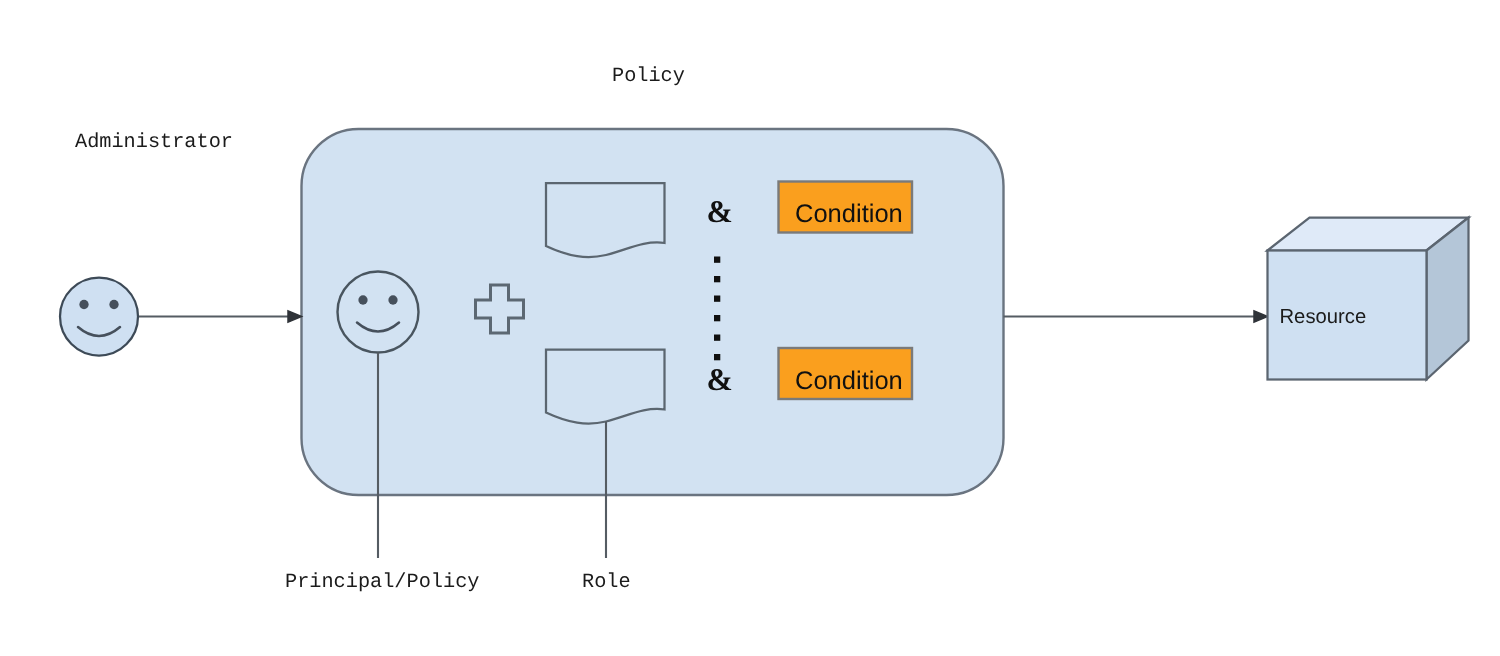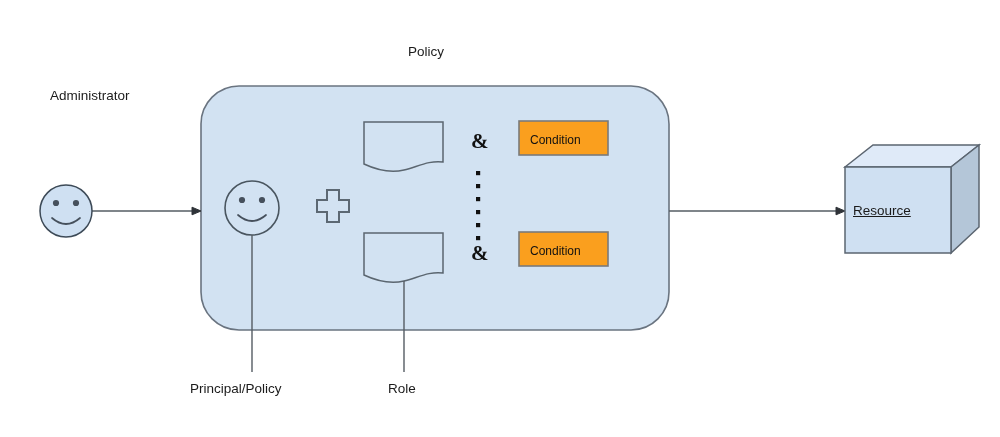--- a/index.html
+++ b/index.html
@@ -18,33 +18,33 @@
   }
   #canvas {
     position: absolute;
     left: 0;
     top: 0;
     width: 1000px;
     height: 437px;
   }
   .lbl {
     position: absolute;
-    font-family: Liberation Sans, sans-serif;
+    font-family: Liberation Mono, monospace;
     font-size: 13.5px;
     color: #1b1b1b;
     white-space: nowrap;
     line-height: 1;
   }
   #label-administrator { left: 22px;  top: 89px; margin-left: 28px; }
   #label-policy        { left: 408px; top: 45px; }
   #label-principal     { left: 190px; top: 382px; }
   #label-role          { left: 388px; top: 382px; text-align: center; }
   .cond-text {
     position: absolute;
-    font-size: 12px;
+    font-size: 17px;
     color: #111111;
     white-space: nowrap;
     line-height: 1;
     font-family: "Liberation Sans", sans-serif;
   }
   #cond-text-1 { left: 530px; top: 134px; }
   #cond-text-2 { left: 530px; top: 245px; }
   .amp {
     position: absolute;
     font-size: 21px;
@@ -57,21 +57,20 @@
   #amp-2 { left: 471px; top: 243px; }
   #resource-text {
     position: absolute;
     left: 853px;
     top: 204px;
     font-size: 13.5px;
     color: #1b1b1b;
     white-space: nowrap;
     line-height: 1;
     font-family: "Liberation Sans", sans-serif;
-    text-decoration: underline;
   }
 </style>
 </head>
 <body>
 
 <svg id="canvas" viewBox="0 0 1000 437" xmlns="http://www.w3.org/2000/svg">
 
   <rect x="201" y="86" width="468" height="244" rx="38" ry="38" fill="#d2e2f2" stroke="#6a7480" stroke-width="1.6"></rect>
 
   <line x1="92" y1="211" x2="196" y2="211" stroke="#555c63" stroke-width="1.4"></line>

